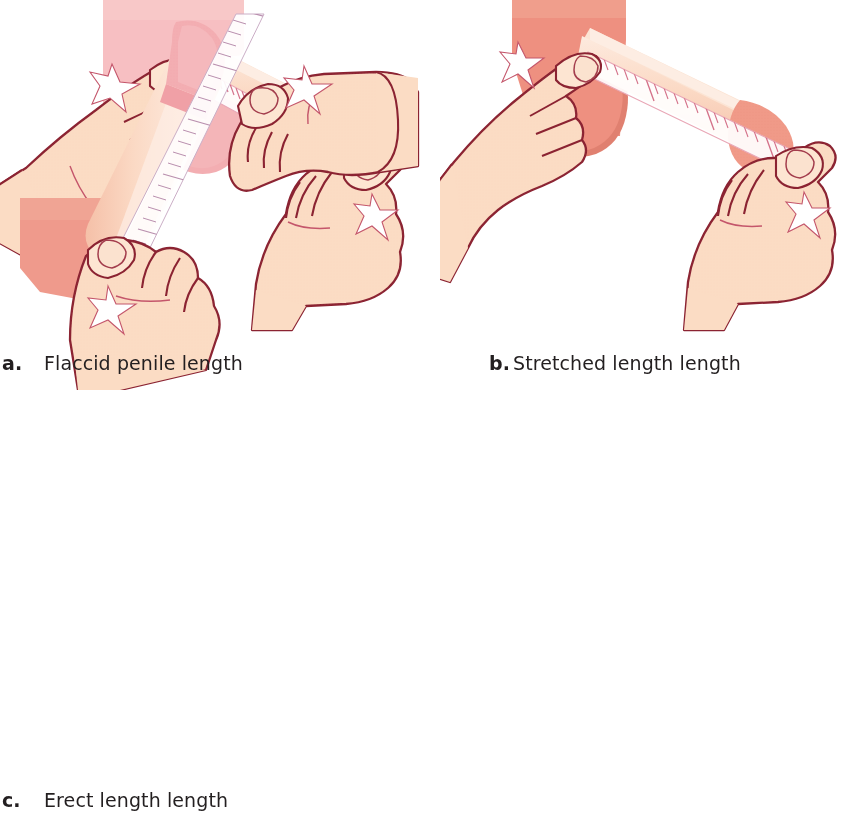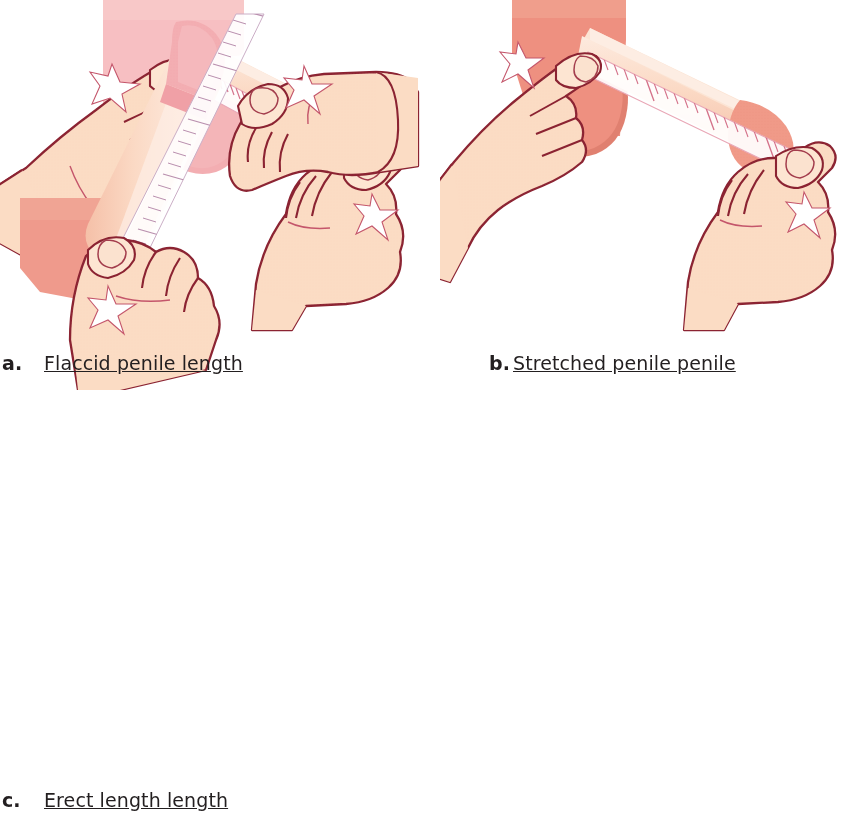--- a/index.html
+++ b/index.html
@@ -36,21 +36,20 @@
     font-size: 19px;
     font-weight: 500;
     letter-spacing: 0.1px;
   }
   .caption .cap-label {
     font-weight: 600;
     display: inline-block;
   }
   .caption .cap-text {
     display: inline-block;
-    text-decoration: underline;
   }
   #caption-a { left: 2px;   top: 352px; }
   #caption-b { left: 489px; top: 352px; }
   #caption-c { left: 2px;   top: 789px; }
   #caption-a .cap-label { width: 42px; }
   #caption-b .cap-label { width: 24px; }
   #caption-c .cap-label { width: 42px; }
 
   #panel-a { left: 0px;   top: 0px;   width: 420px; height: 340px; }
   #panel-b { left: 440px; top: 0px;   width: 410px; height: 340px; }
@@ -408,21 +407,21 @@
     </svg>
   </div>
 
   <div class="caption" id="caption-a">
     <span class="cap-label">a.</span>
     <span class="cap-text">Flaccid penile length</span>
   </div>
 
   <div class="caption" id="caption-b">
     <span class="cap-label">b.</span>
-    <span class="cap-text">Stretched penile penile</span>
+    <span class="cap-text">Stretched length length</span>
   </div>
 
   <div class="caption" id="caption-c">
     <span class="cap-label">c.</span>
     <span class="cap-text">Erect length length</span>
   </div>
 
 </div>
 
 </body></html>

